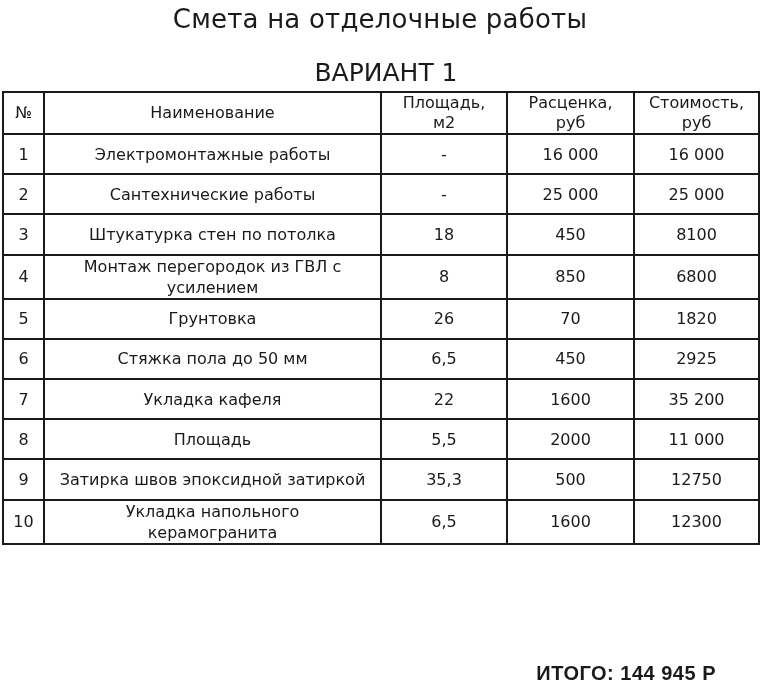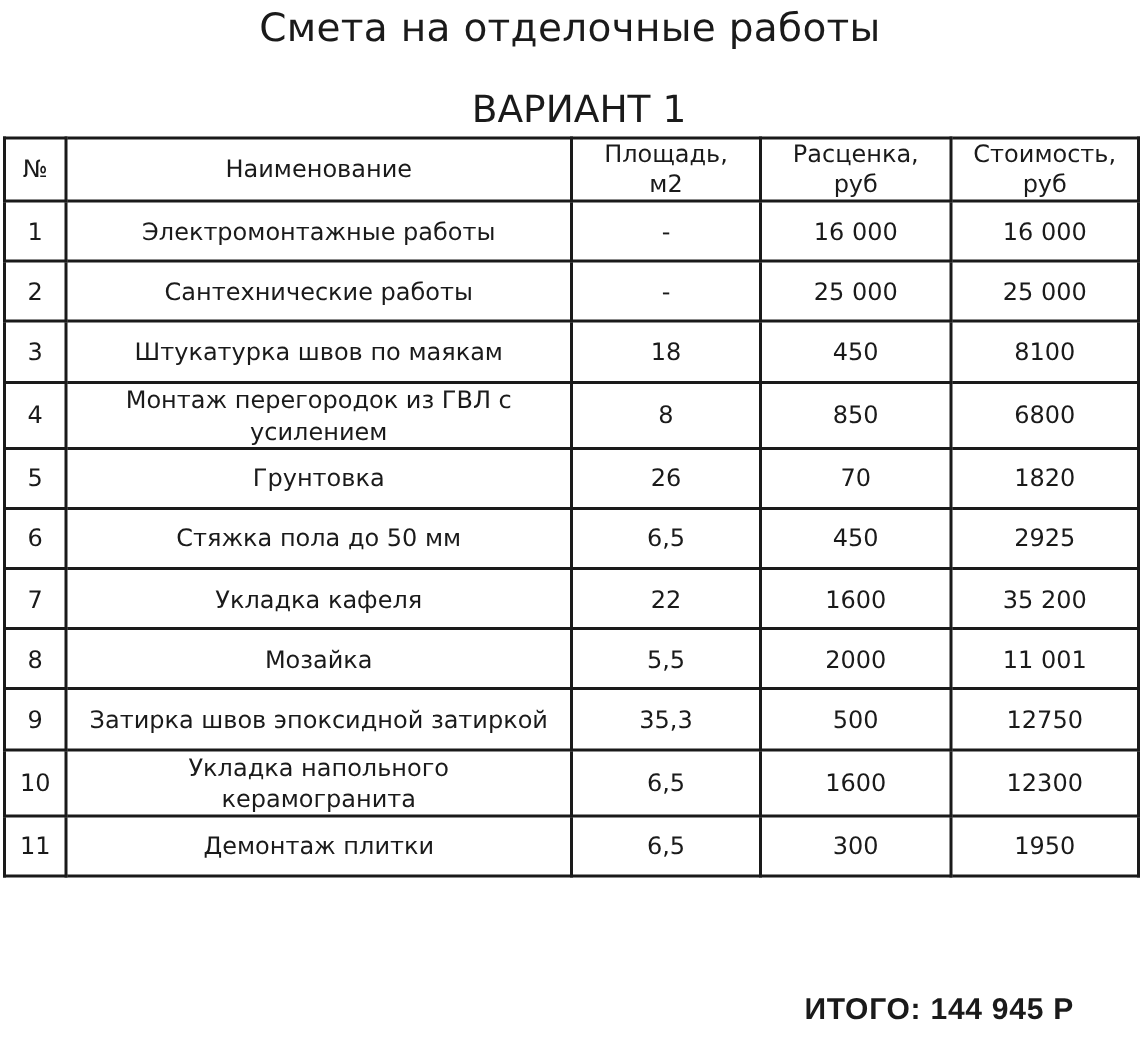--- a/index.html
+++ b/index.html
@@ -57,21 +57,21 @@
     </tr>
     <tr>
       <td>2</td>
       <td>Сантехнические работы</td>
       <td>-</td>
       <td>25 000</td>
       <td>25 000</td>
     </tr>
     <tr>
       <td>3</td>
-      <td>Штукатурка швов по маякам</td>
+      <td>Штукатурка стен по потолка</td>
       <td>18</td>
       <td>450</td>
       <td>8100</td>
     </tr>
     <tr>
       <td>4</td>
       <td style="padding:0 20px;">Монтаж перегородок из ГВЛ с усилением</td>
       <td>8</td>
       <td>850</td>
       <td>6800</td>
@@ -92,42 +92,35 @@
     </tr>
     <tr>
       <td>7</td>
       <td>Укладка кафеля</td>
       <td>22</td>
       <td>1600</td>
       <td>35 200</td>
     </tr>
     <tr>
       <td>8</td>
-      <td>Мозайка</td>
+      <td>Площадь</td>
       <td>5,5</td>
       <td>2000</td>
-      <td>11 001</td>
+      <td>11 000</td>
     </tr>
     <tr>
       <td>9</td>
       <td style="font-size:16px;white-space:nowrap;">Затирка швов эпоксидной затиркой</td>
       <td>35,3</td>
       <td>500</td>
       <td>12750</td>
     </tr>
     <tr>
       <td>10</td>
       <td style="padding:0 70px;margin-top:48px;">Укладка напольного керамогранита</td>
       <td>6,5</td>
       <td>1600</td>
       <td>12300</td>
     </tr>
-    <tr>
-      <td>11</td>
-      <td>Демонтаж плитки</td>
-      <td>6,5</td>
-      <td>300</td>
-      <td>1950</td>
-    </tr>
   </tbody>
 </table>
 
 <div class="total">ИТОГО: 144 945 Р</div>
 
 </body></html>

